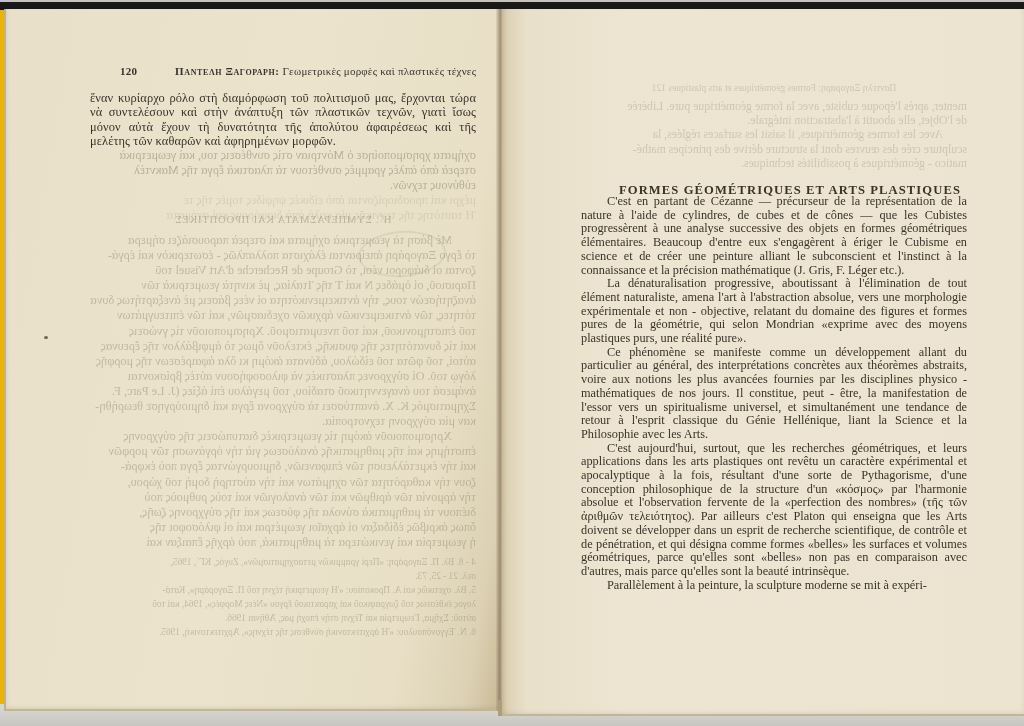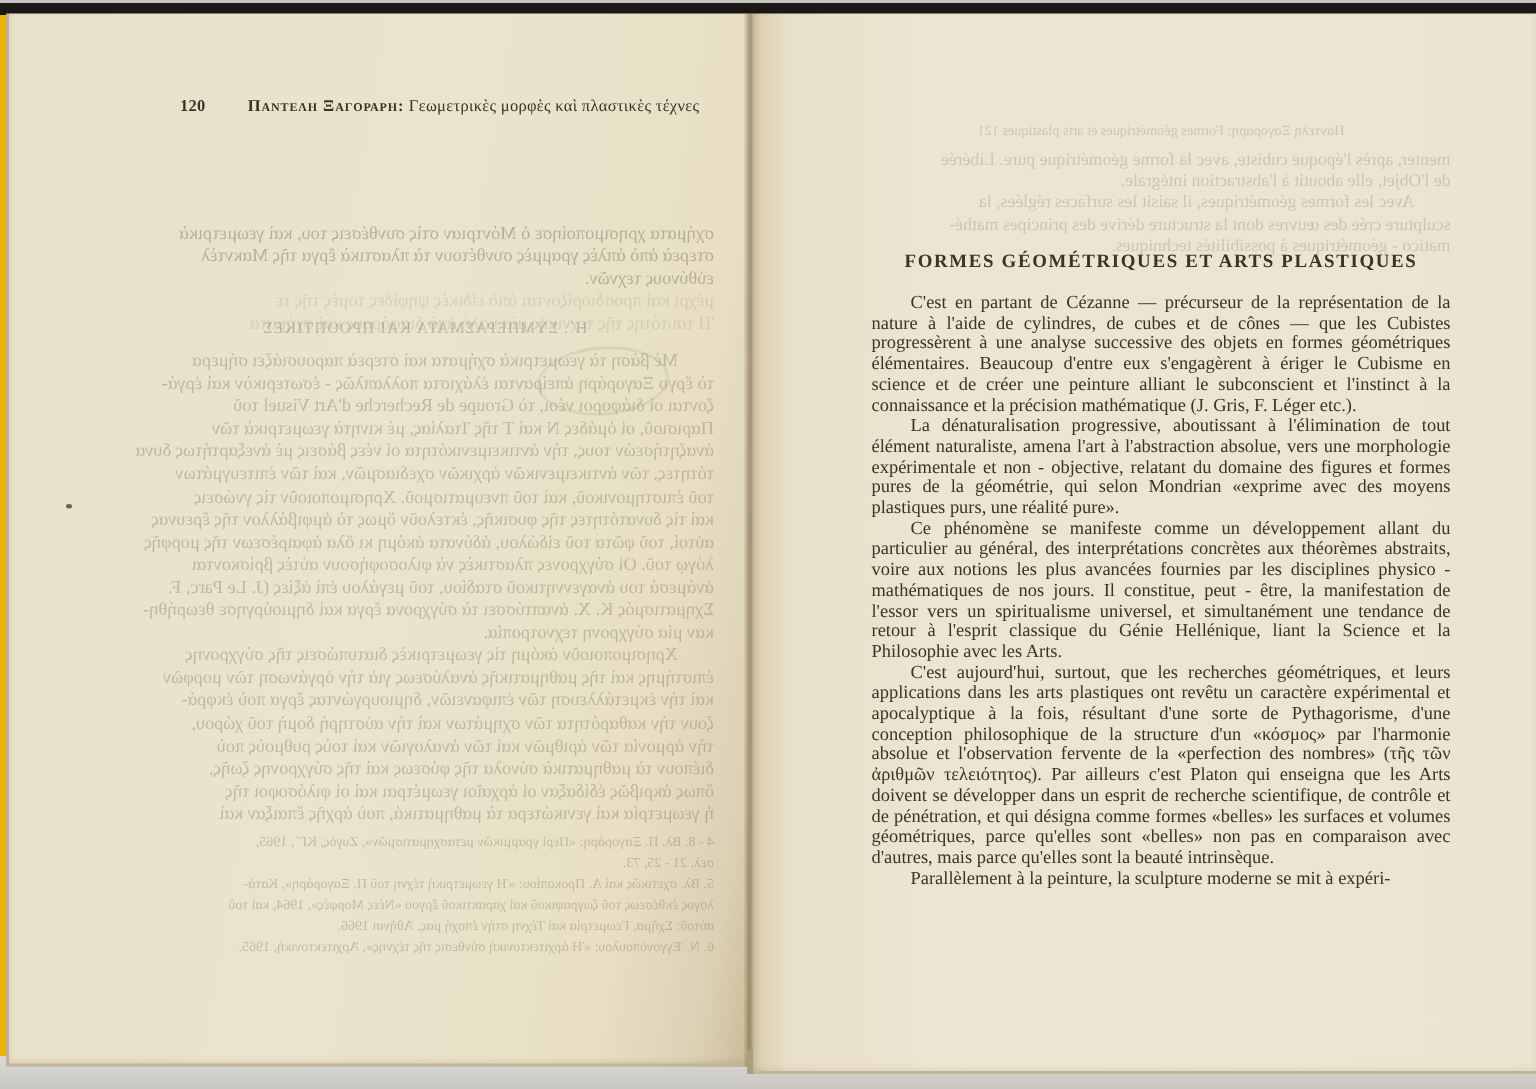--- a/index.html
+++ b/index.html
@@ -28,39 +28,39 @@
   }
   .gutter-seam{position:absolute;left:496px;top:9px;width:6px;height:702px;
     background:linear-gradient(to right,rgba(90,70,40,.05),rgba(80,60,35,.38) 55%,rgba(90,70,40,.08));}
   .spine-slit-bottom{position:absolute;left:498px;top:700px;width:4px;height:16px;background:#aa9d80;}
   .page-bottom-edge{position:absolute;left:0;bottom:0;width:100%;height:2px;background:#c2b698;}
   
   .ink{color:#3a332a;}
   .running-head{position:absolute;left:84px;top:56px;width:384px;height:16px;
     font-size:11px;letter-spacing:.2px;display:flex;}
   .page-num{font-weight:bold;margin-left:30px;}
-  .running-title{margin-left:28px;white-space:nowrap;}
+  .running-title{margin-left:38px;white-space:nowrap;}
   .rh-name{font-variant:small-caps;letter-spacing:.6px;font-weight:600;}
   .para-block{position:absolute;left:84px;top:82px;width:386px;
     font-size:12.4px;line-height:14.4px;text-align:justify;letter-spacing:.1px;}
   
   .bleed{position:absolute;transform:scaleX(-1);filter:blur(.45px);color:#857d66;
     text-align:justify;pointer-events:none;}
   .bleed .ln{white-space:nowrap;overflow:hidden;}
   .bleed-block1{left:84px;top:139px;width:386px;font-size:12.2px;line-height:15px;opacity:.50;}
   .bleed-faint{left:84px;top:184px;width:386px;font-size:12.2px;line-height:15px;opacity:.20;}
   .bleed-heading{left:84px;top:205px;width:386px;font-size:10.6px;letter-spacing:.8px;
     opacity:.45;text-align:center;}
   .bleed-block3{left:84px;top:224px;width:386px;font-size:12.2px;line-height:15.1px;opacity:.42;}
   .bleed-footnotes{left:84px;top:546px;width:386px;font-size:9.3px;line-height:14px;opacity:.40;}
   .bleed-right-head{left:81px;top:74px;width:386px;font-size:9.5px;text-align:center;opacity:.30;}
   .bleed-right{left:81px;top:90px;width:386px;font-size:11.8px;line-height:14.2px;opacity:.30;}
   .bleed .indent{text-indent:24px;}
   
-  .article-title{position:absolute;left:81px;top:158px;width:386px;margin:0;
+  .article-title{position:absolute;left:81px;top:158px;width:386px;margin:16px;
     font-size:12.6px;font-weight:600;letter-spacing:1.1px;text-align:center;white-space:nowrap;}
   .body-col{position:absolute;left:81px;top:186px;width:386px;
     font-size:12.3px;line-height:13.7px;text-align:justify;}
   .body-col .bp{text-indent:26px;margin:0;}
   
   .speck{position:absolute;left:38px;top:327px;width:4px;height:3px;background:#55503f;
     border-radius:50%;opacity:.85;}
   .stamp-oval{position:absolute;left:352px;top:222px;width:84px;height:42px;border-radius:50%;
     border:2px solid rgba(150,140,110,.16);transform:rotate(-4deg);}
 </style>
@@ -73,20 +73,21 @@
   <div class="bottom-strip"></div>
 
   <div class="page page-left">
 
     <div class="running-head ink">
       <span class="page-num">120</span>
       <span class="running-title"><span class="rh-name">Παντελη Ξαγοραρη:</span>
         <span>Γεωμετρικὲς μορφὲς καὶ πλαστικὲς τέχνες</span></span>
     </div>
 
+    <div class="para-block ink">ἕναν κυρίαρχο ρόλο στὴ διαμόρφωση τοῦ πολιτισμοῦ μας, ἔρχονται τώρα νὰ συντελέσουν καὶ στὴν ἀνάπτυξη τῶν πλαστικῶν τεχνῶν, γιατὶ ἴσως μόνον αὐτὰ ἔχουν τὴ δυνατότητα τῆς ἀπολύτου ἀφαιρέσεως καὶ τῆς μελέτης τῶν καθαρῶν καὶ ἀφηρημένων μορφῶν.</div>
 
     <div class="bleed bleed-block1">
         <div class="ln">σχήματα χρησιμοποίησε ὁ Μόντριαν στὶς συνθέσεις του, καὶ γεωμετρικὰ</div>
         <div class="ln">στερεὰ ἀπὸ ἁπλὲς γραμμὲς συνθέτουν τὰ πλαστικὰ ἔργα τῆς Μακντὲλ</div>
         <div class="ln">εὐθύνους τεχνῶν.</div>
       </div>
 
     <div class="bleed bleed-faint">
         <div class="ln">μέχρι καὶ προσδιορίζονται ἀπὸ εἰδικὲς ψηφίδες τομὲς τῆς τε</div>
         <div class="ln">Ἡ ταυτότης τῆς τεχνικῆς μία καλὴ ἀπὸ διαφόρους καὶ σχήματα</div>

